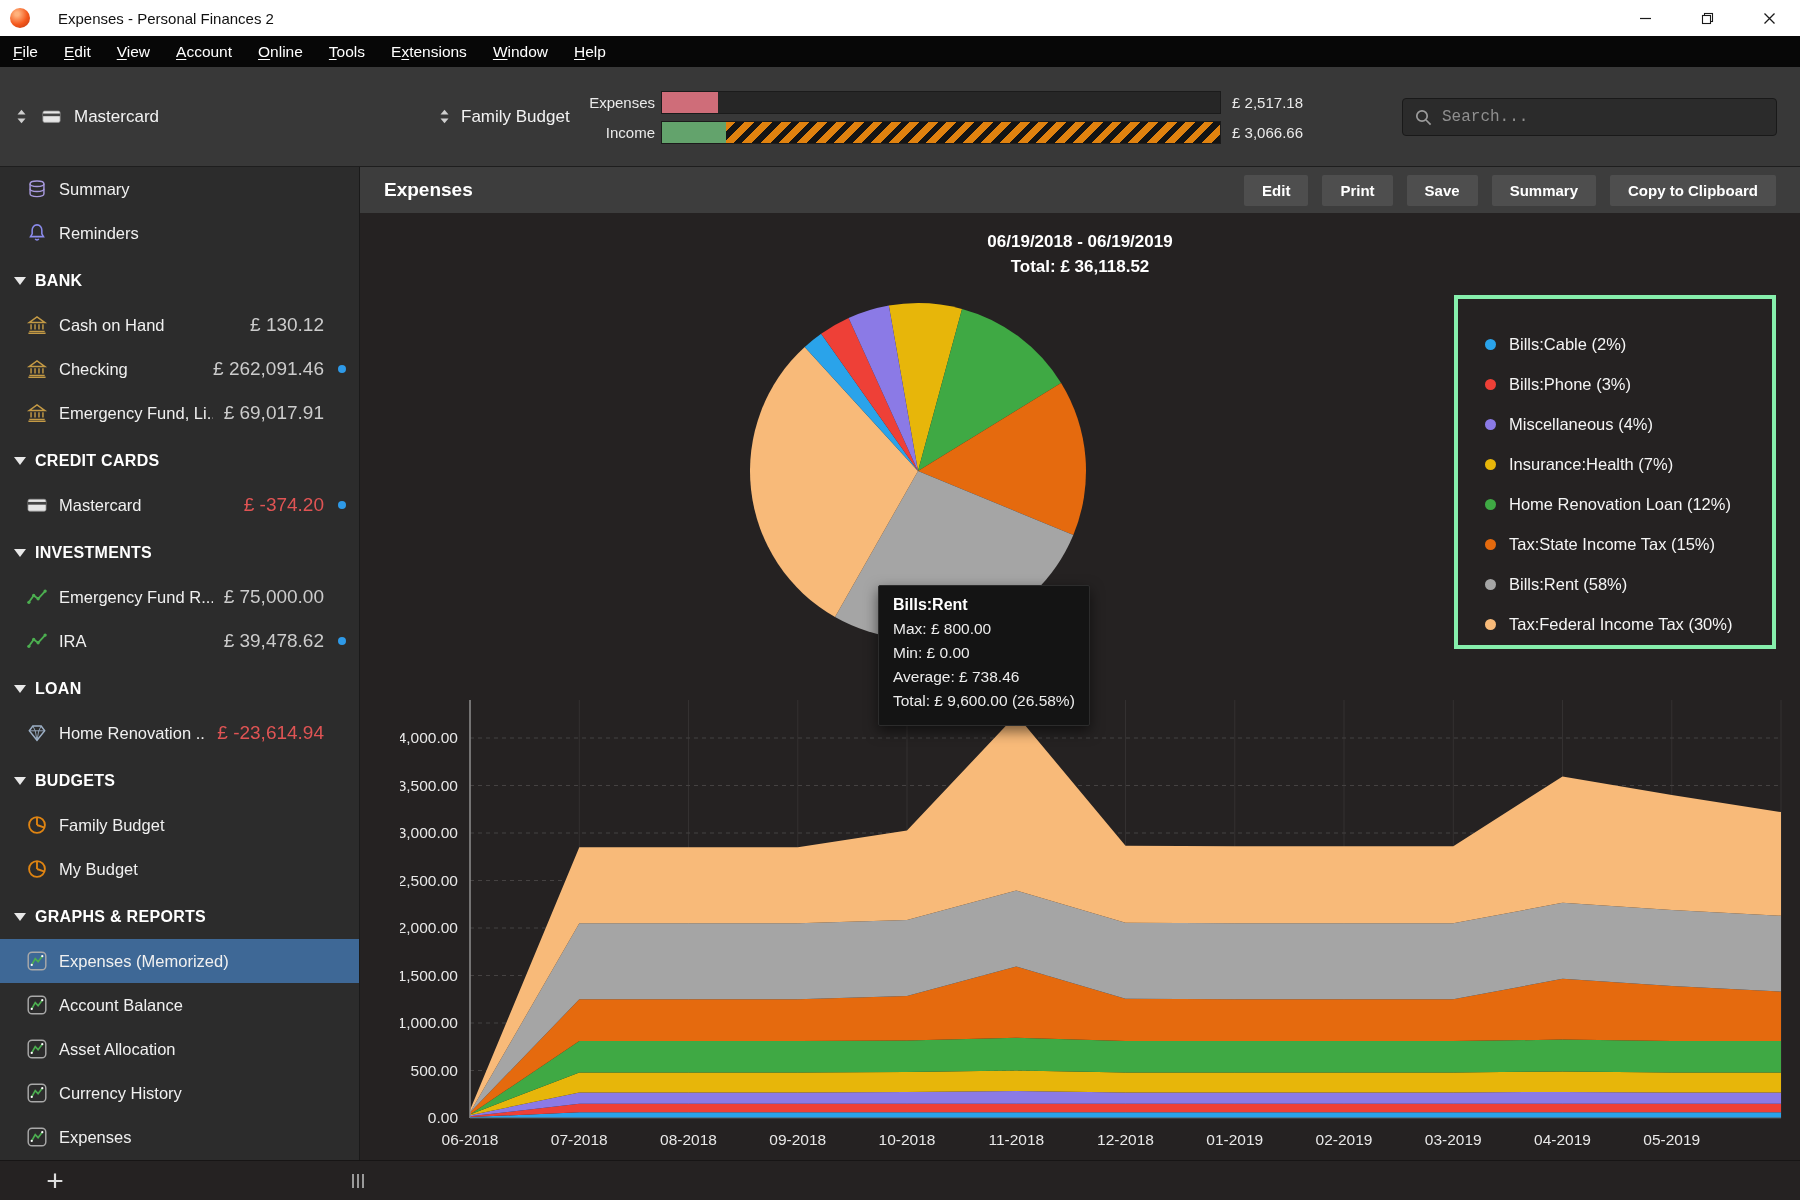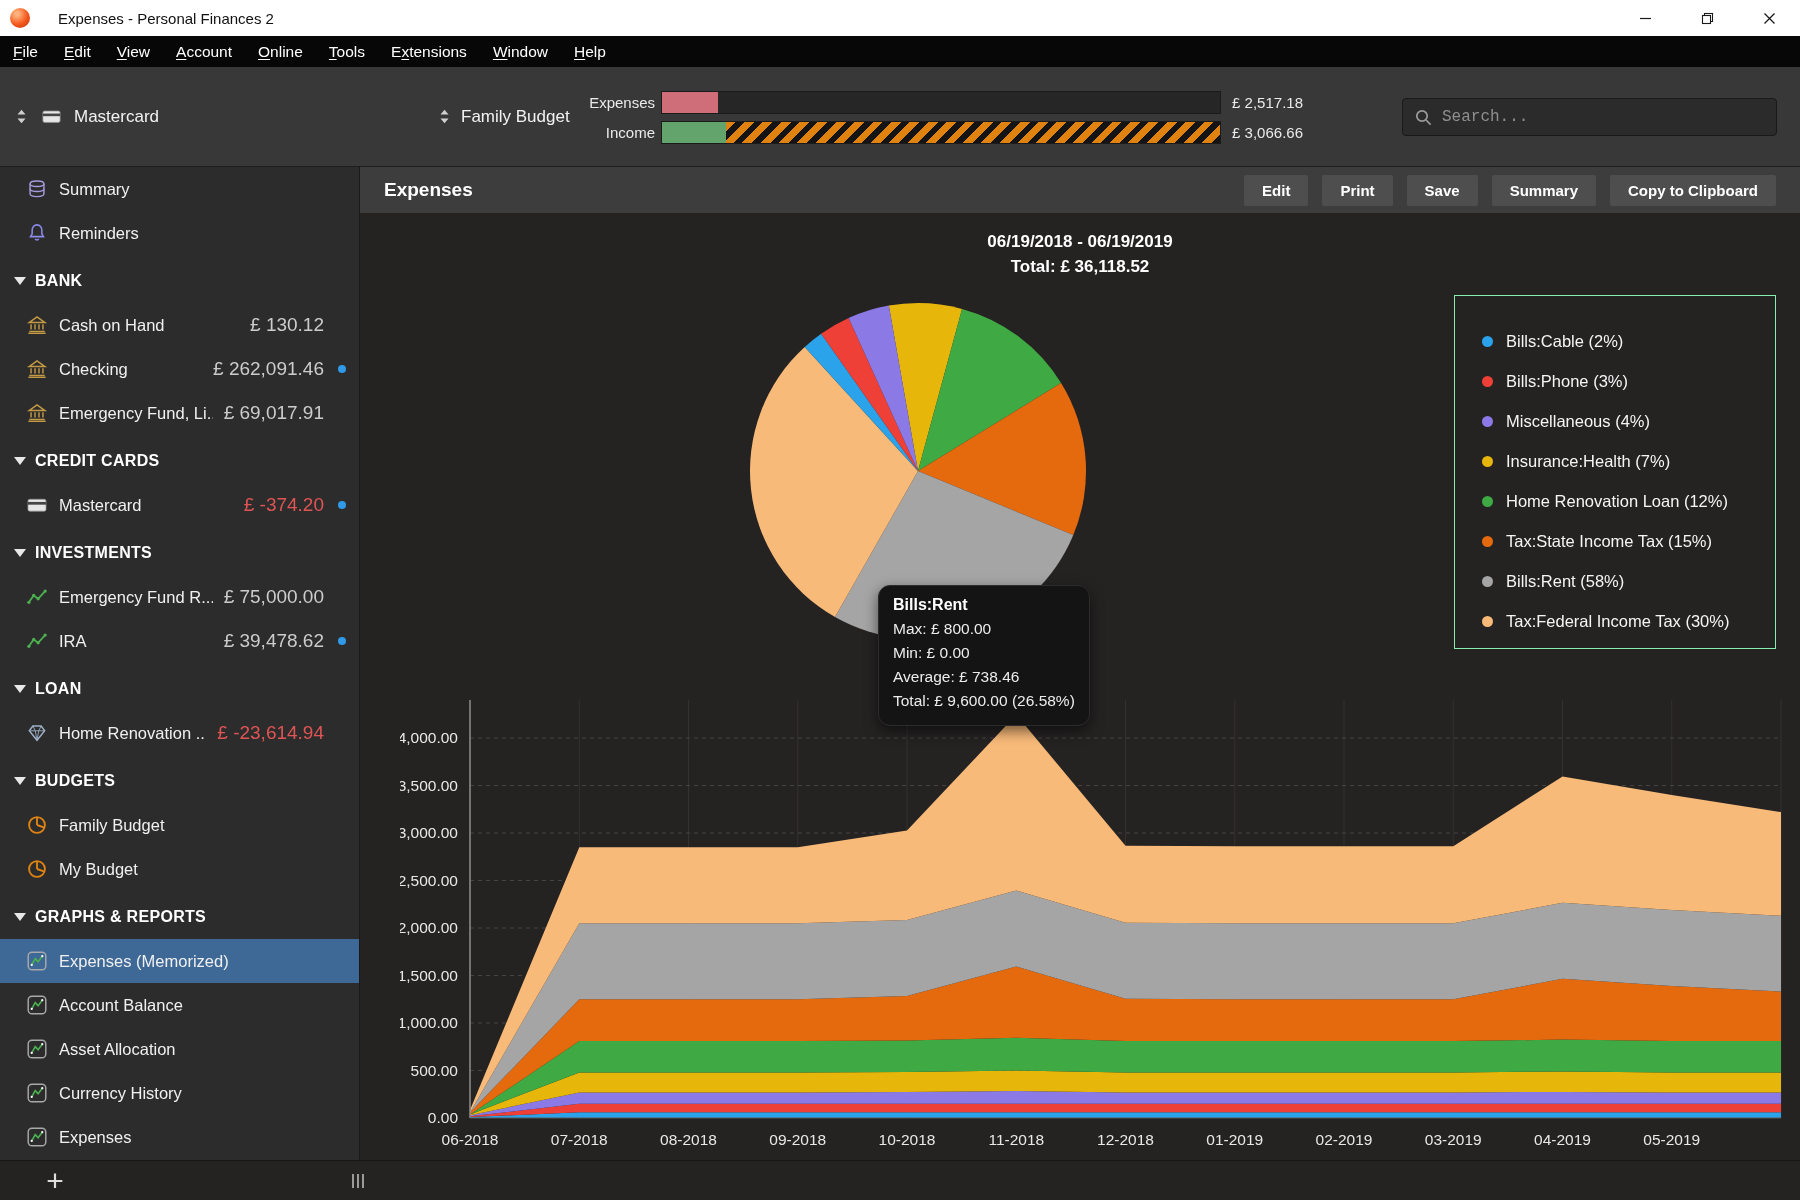--- a/index.html
+++ b/index.html
@@ -56,27 +56,27 @@
                       border-top:8px solid #e8e8e8; }
 
   
   .report { position:absolute; left:360px; top:167px; width:1440px; height:993px; background:#252222; overflow:hidden; }
   .report-header { height:46px; background:#3d3d3d; display:flex; align-items:center; padding:0 24px; gap:14px; }
   .report-title { flex:1; color:#fff; font-size:19px; font-weight:bold; }
   .rep-btn { background:#4e4e4e; color:#fff; font-size:15px; font-weight:bold; padding:7px 18px; border:none;
              border-radius:2px; font-family:inherit; cursor:default; }
   .report-subtitle { margin-top:16px; text-align:center; color:#fff; font-size:17px; font-weight:bold; line-height:25px; }
   .pie-svg { position:absolute; left:388px; top:134px; }
-  .legend { position:absolute; left:1094px; top:128px; width:322px; height:354px; border:1px solid #86efac;
+  .legend { position:absolute; left:1094px; top:128px; width:322px; height:354px; border:4px solid #86efac;
             padding:25px 0 0 27px; }
   .legend-item { display:flex; align-items:center; gap:13px; height:40px; }
   .legend-dot { width:11px; height:11px; border-radius:50%; flex:0 0 11px; }
   .legend-label { color:#f5f5f5; font-size:16.5px; white-space:nowrap; }
   .tooltip { position:absolute; left:518px; top:418px; min-width:212px; background:#141414; border:1px solid #2c2c2c;
-             border-radius:12px; padding:10px 14px 12px 14px; z-index:6; box-shadow:0 5px 14px rgba(0,0,0,.55); white-space:nowrap; }
+             border-radius:2px; padding:10px 14px 12px 14px; z-index:6; box-shadow:0 5px 14px rgba(0,0,0,.55); white-space:nowrap; }
   .tt-title { color:#fff; font-weight:bold; font-size:16px; margin-bottom:3px; }
   .tt-line { color:#ececec; font-size:15.5px; line-height:24px; }
   .area-svg { position:absolute; left:40px; top:510px; }
 
   
   .bottombar { position:absolute; left:0; top:1160px; width:1800px; height:40px; background:#252222; border-top:1px solid #171515; }
   .add-btn { position:absolute; left:34px; top:0; width:42px; height:40px; color:#ddd; font-size:30px; font-weight:300;
              display:flex; align-items:center; justify-content:center; cursor:default; }
   .grip { position:absolute; left:352px; top:13px; display:flex; gap:3px; cursor:col-resize; }
   .grip i { width:2px; height:14px; background:#9a9a9a; display:block; }

